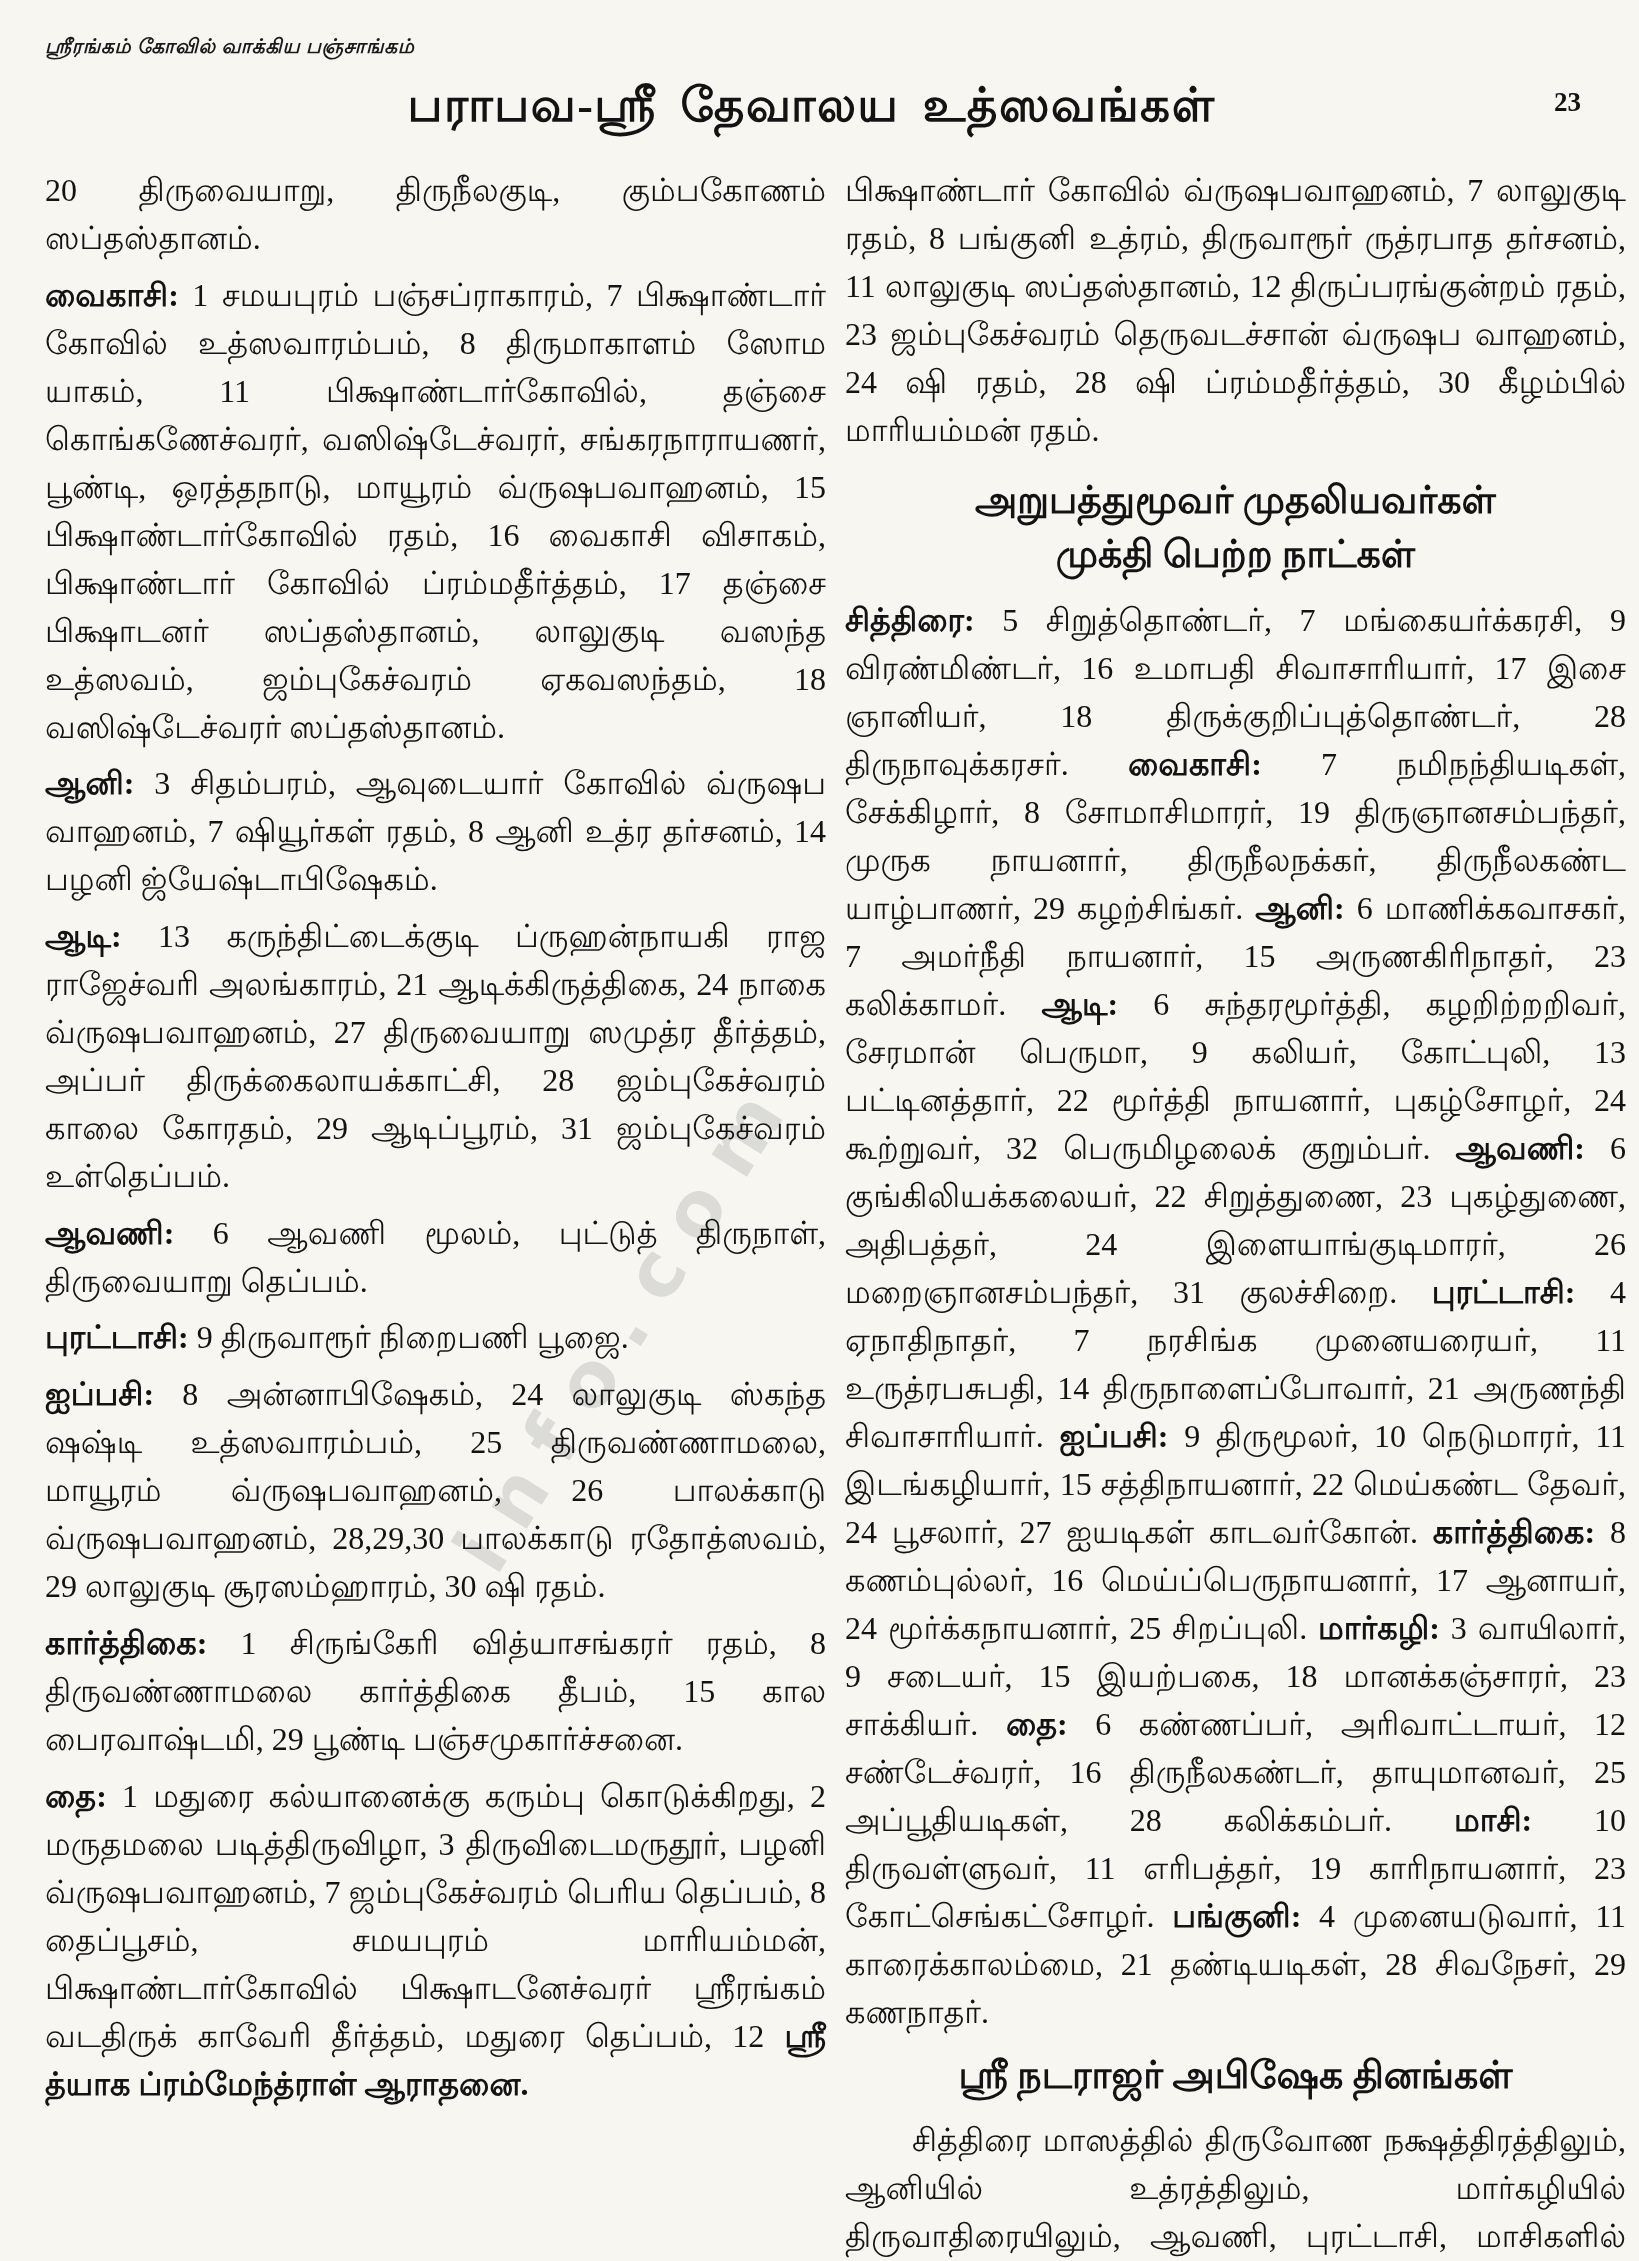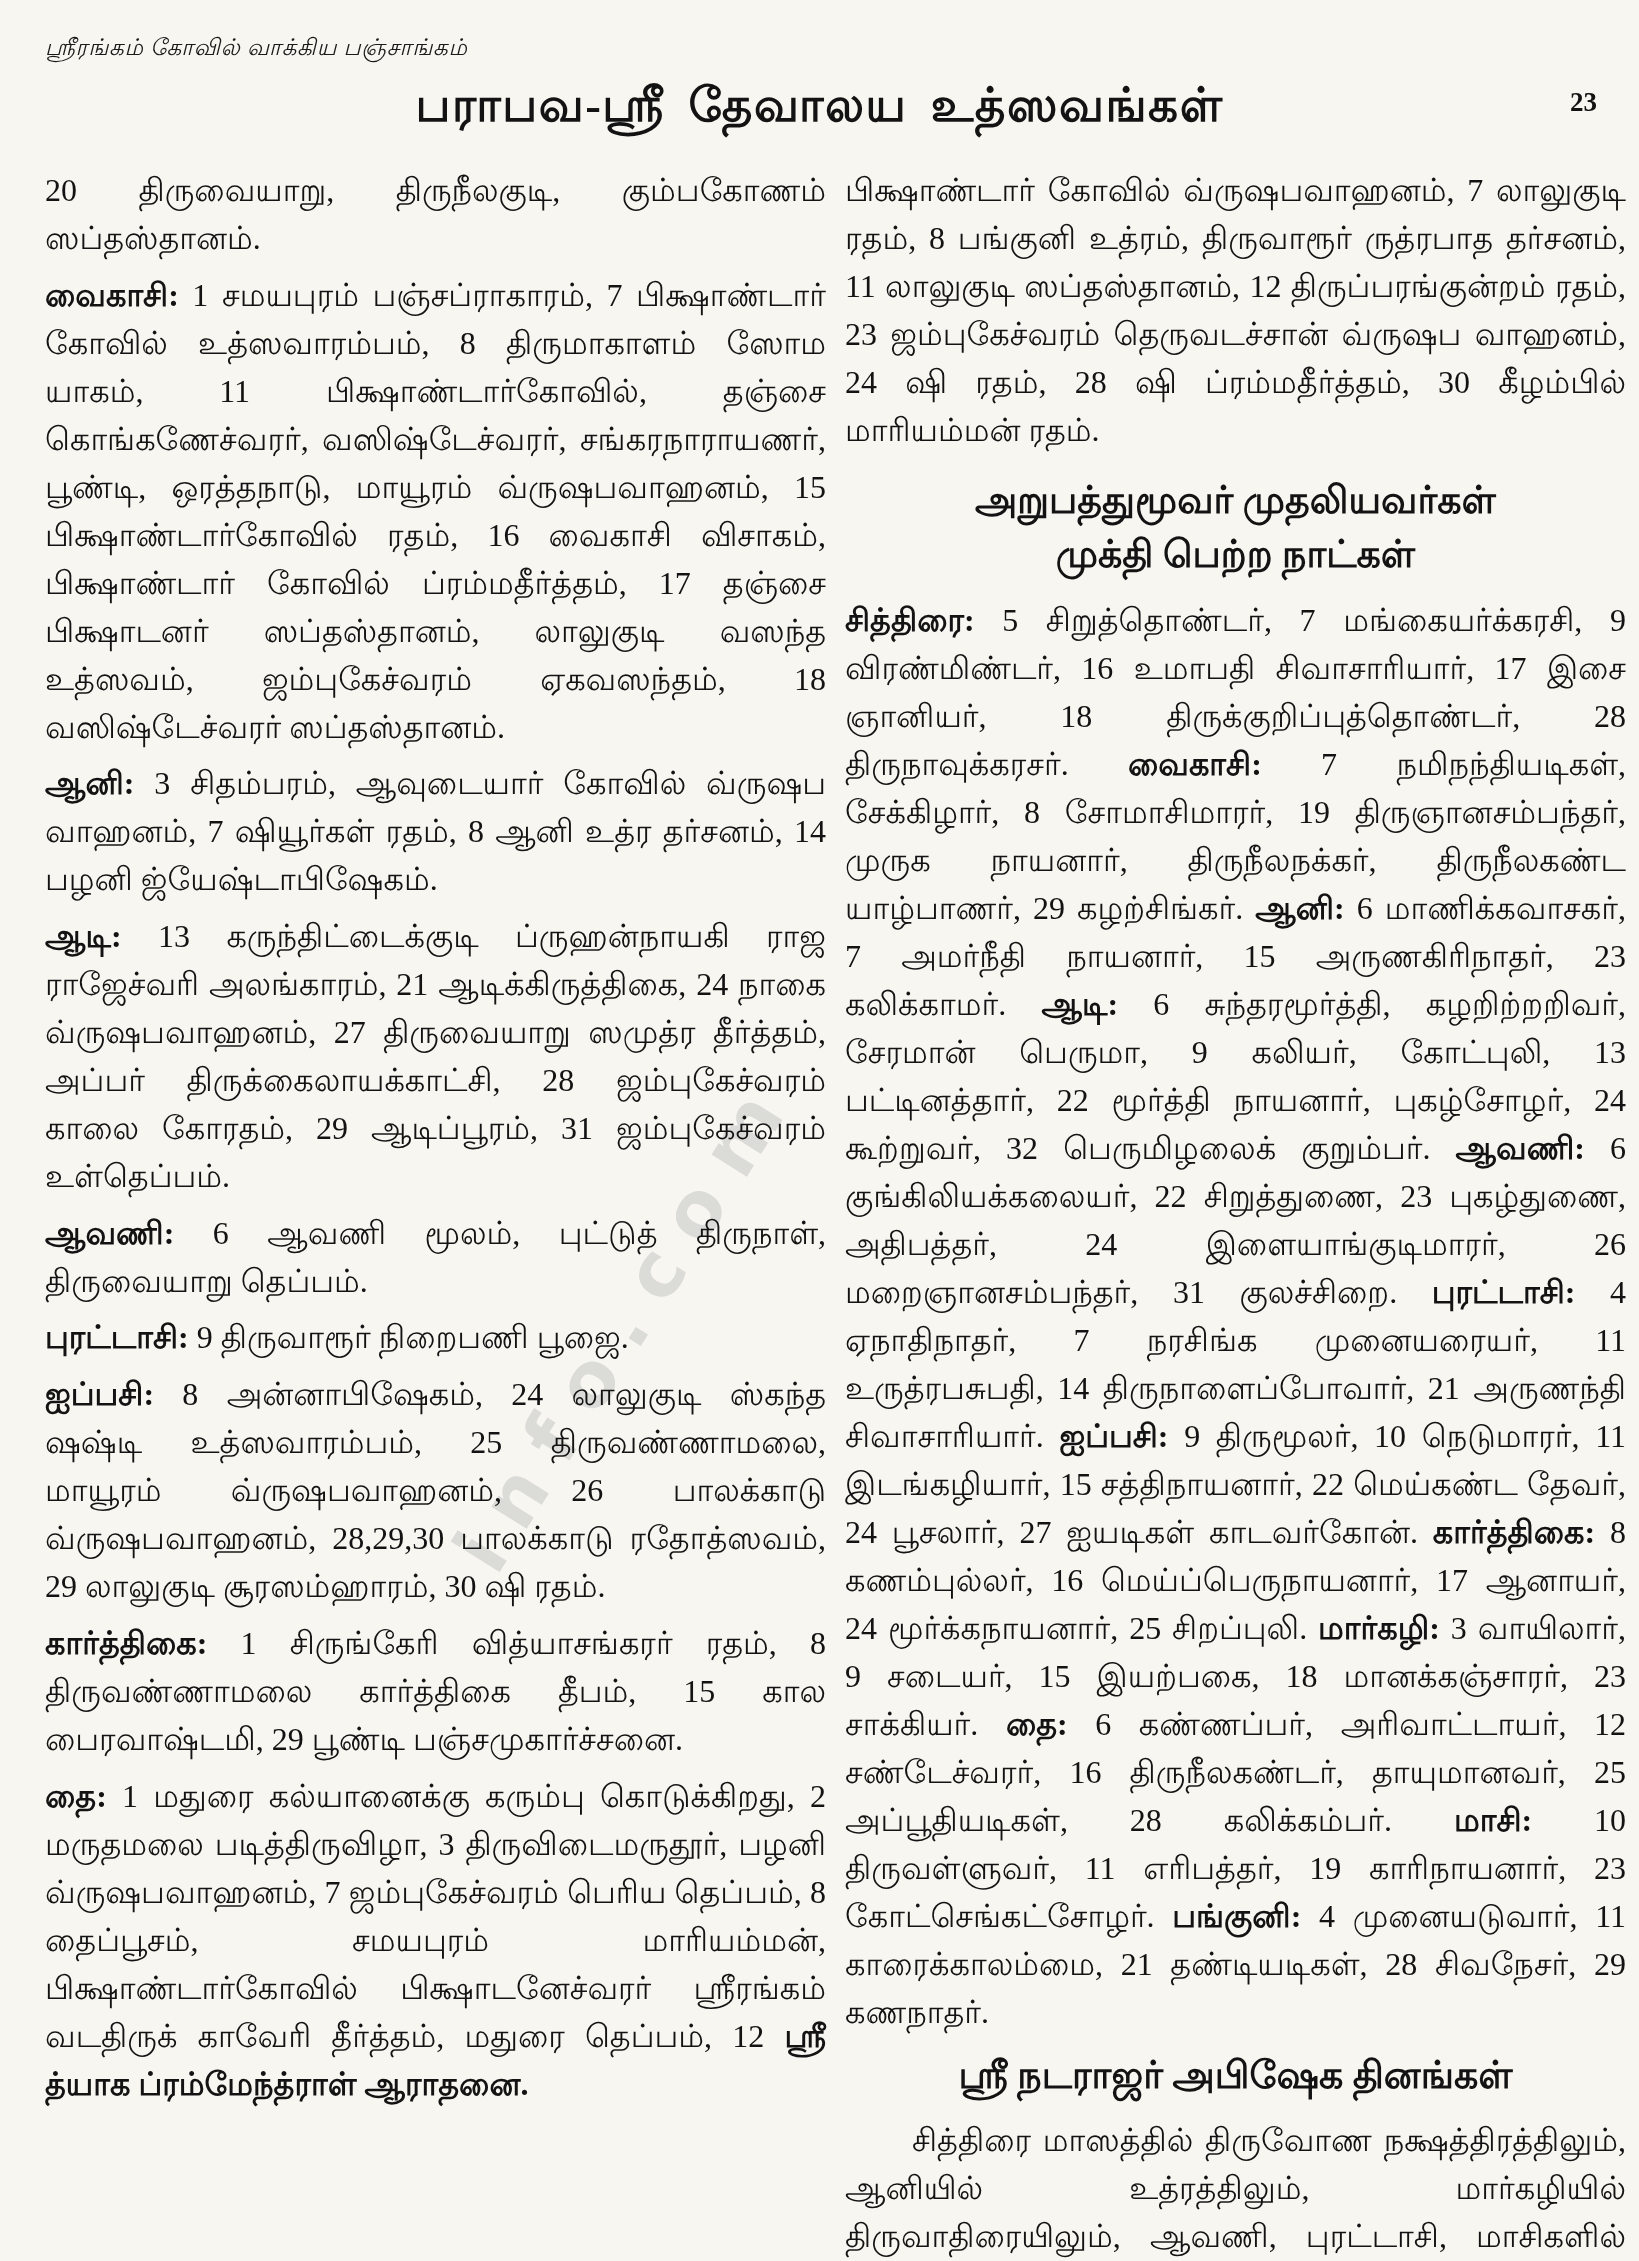--- a/index.html
+++ b/index.html
@@ -7,25 +7,25 @@
     position:relative;
     width:1639px;height:2261px;
     background:#f7f6f1;
     color:#131313;
     font-family:"Liberation Serif","DejaVu Serif",serif;
     overflow:hidden;
     box-sizing:border-box;
   }
   .running-header{
     position:absolute;top:35px;left:45px;
-    font-size:23px;font-style:italic;font-weight:400;
+    font-size:20px;font-style:italic;font-weight:700;
     letter-spacing:0.7px;color:#1a1a1a;
   }
   .title-row{
-    position:absolute;top:78px;left:0;right:0;height:65px;
+    position:absolute;top:78px;left:0;right:16px;height:65px;
   }
   .page-title{
     text-align:center;font-size:47px;font-weight:800;
     letter-spacing:1.5px;word-spacing:10.2px;
   }
   .page-number{
     position:absolute;right:42px;top:8.7px;font-size:27px;font-weight:600;
   }
   .columns{
     position:absolute;top:166px;left:45px;right:13px;bottom:0;

